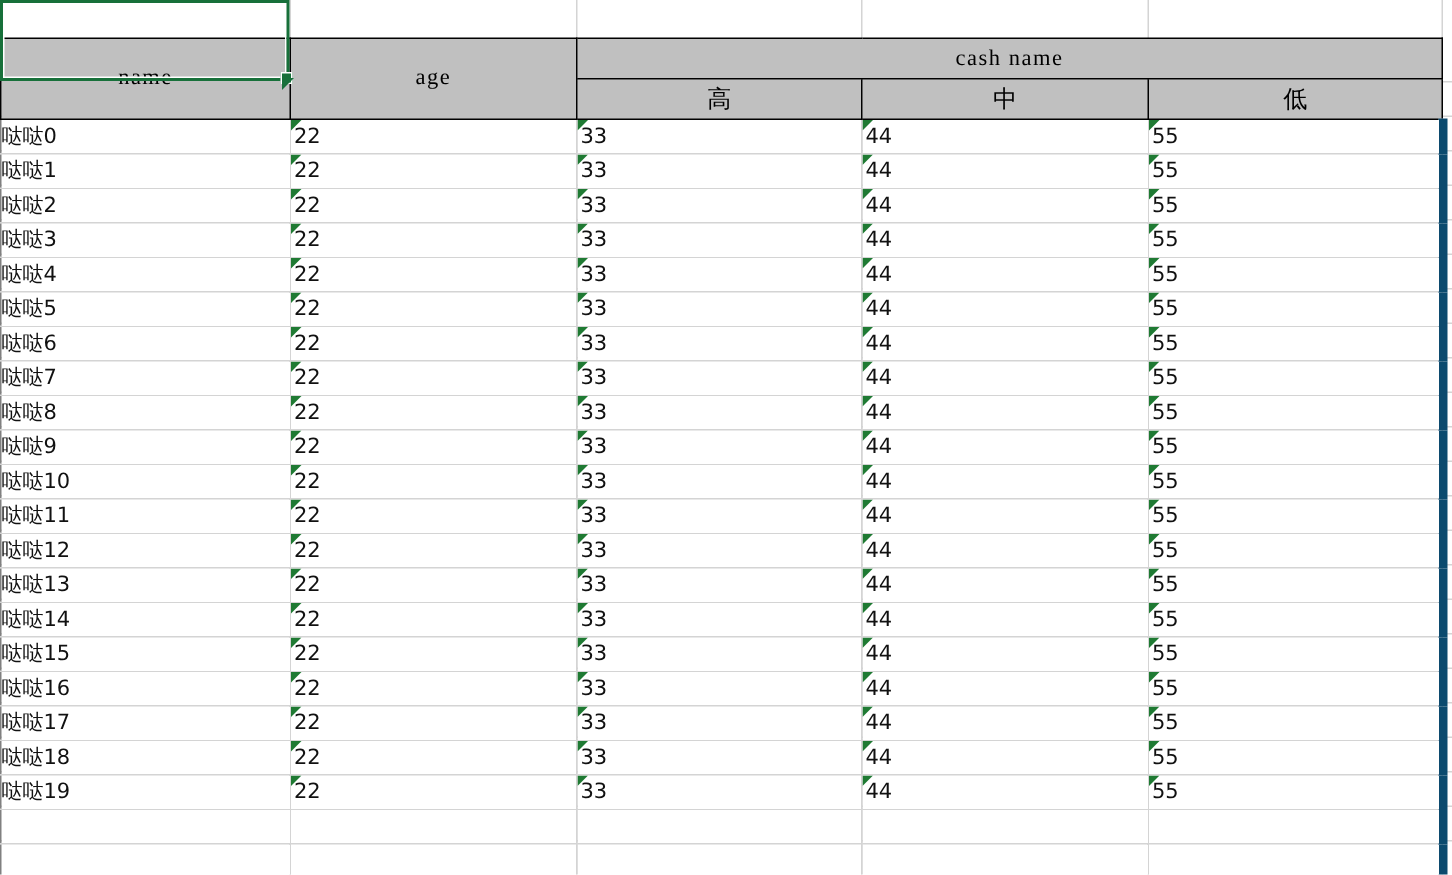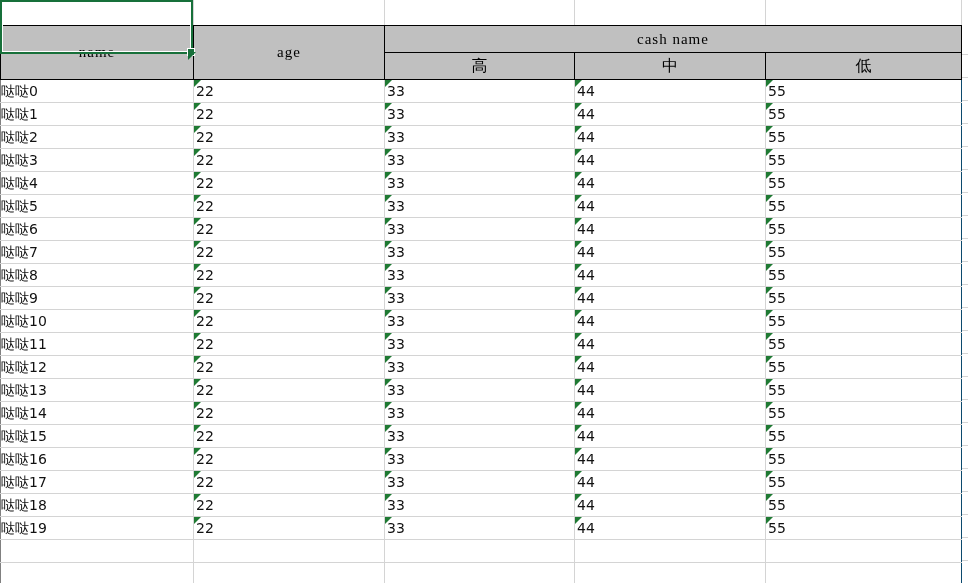--- a/index.html
+++ b/index.html
@@ -92,21 +92,21 @@
     font-size: 14px;
     color: #111111;
     text-align: left;
     position: relative;
     padding-left: 3px;
     white-space: nowrap;
     overflow: hidden;
   }
   
   td.edge-left  { border-left: 1px solid #808080; }
-  td.edge-right { border-right: 1px solid #0c4a6e; }
+  td.edge-right { border-right: 6px solid #0c4a6e; }
   tr.lastdata td.cell { border-bottom: 1px solid #d4d4d4; }
 
   
   tr.firstdata td.cell { border-top: 1px solid #000000; }
 
   
   .errmark {
     position: absolute;
     left: 0;
     top: 0;

